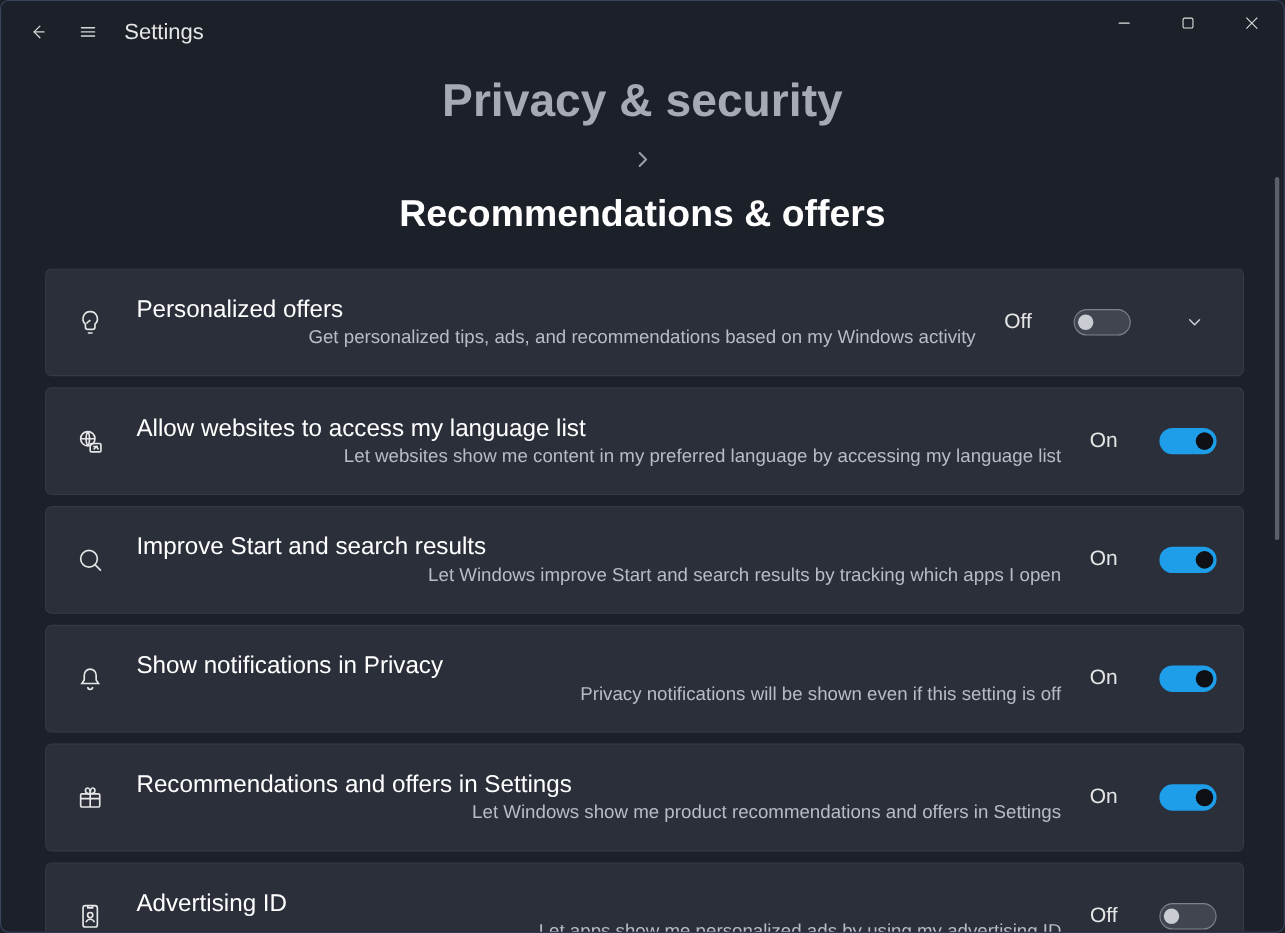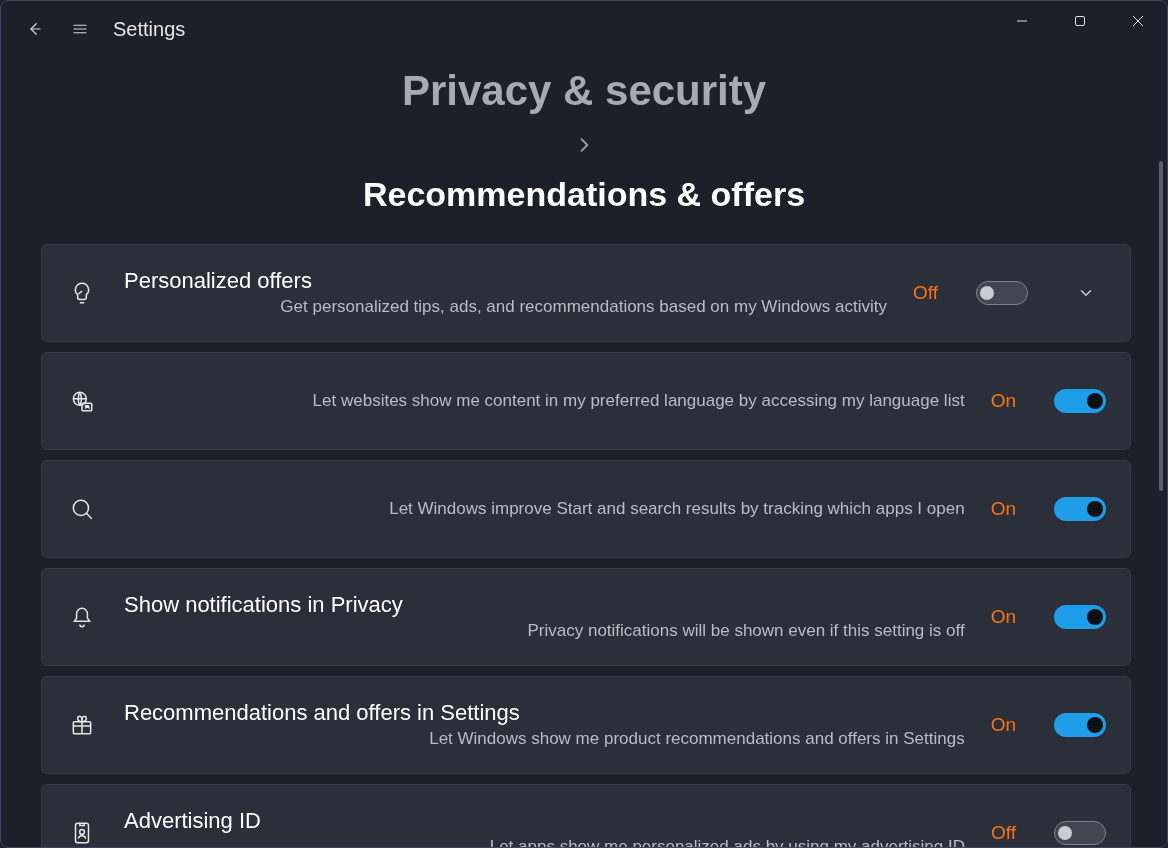--- a/index.html
+++ b/index.html
@@ -103,21 +103,21 @@
     margin-bottom: 2px;
   }
   .card .desc {
     font-size: 17px;
     color: #b8bcc5;
     line-height: 1.25;
     text-align: right;
   }
   .card .state-label {
     font-size: 19px;
-    color: #f97316;
+    color: #e5e5e5;
     margin-right: 12px;
   }
   .toggle {
     width: 52px; height: 24px;
     border-radius: 12px;
     position: relative;
     flex-shrink: 0;
   }
   .toggle.off {
     background: #40454f;
@@ -225,32 +225,34 @@
         </svg>
       </div>
     </div>
     <div class="card">
       <div class="icon">
         <svg viewBox="0 0 24 24">
           <use href="#ic-globe-language"></use>
         </svg>
       </div>
       <div class="text">
+        <div class="title">Allow websites to access my language list</div>
         <div class="desc">Let websites show me content in my preferred language by accessing my language list</div>
       </div>
       <div class="state-label">On</div>
       <div class="toggle on"></div>
     </div>
     <div class="card">
       <div class="icon">
         <svg viewBox="0 0 24 24">
           <use href="#ic-search"></use>
         </svg>
       </div>
       <div class="text">
+        <div class="title">Improve Start and search results</div>
         <div class="desc">Let Windows improve Start and search results by tracking which apps I open</div>
       </div>
       <div class="state-label">On</div>
       <div class="toggle on"></div>
     </div>
     <div class="card">
       <div class="icon">
         <svg viewBox="0 0 24 24">
           <use href="#ic-bell"></use>
         </svg>

